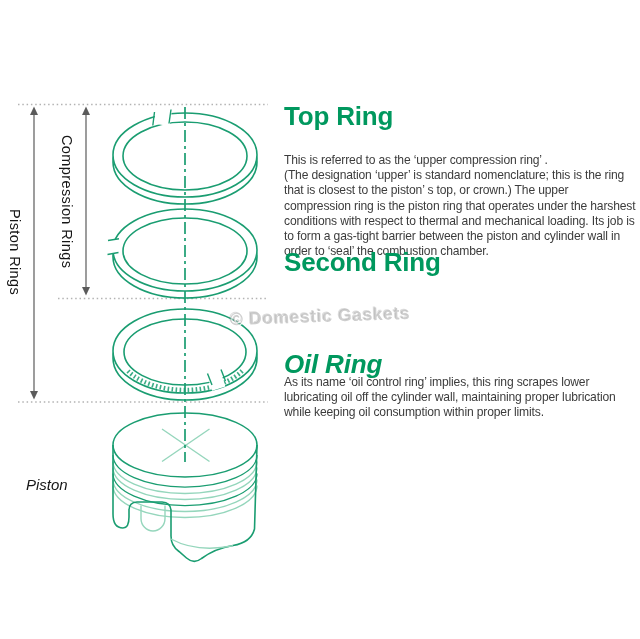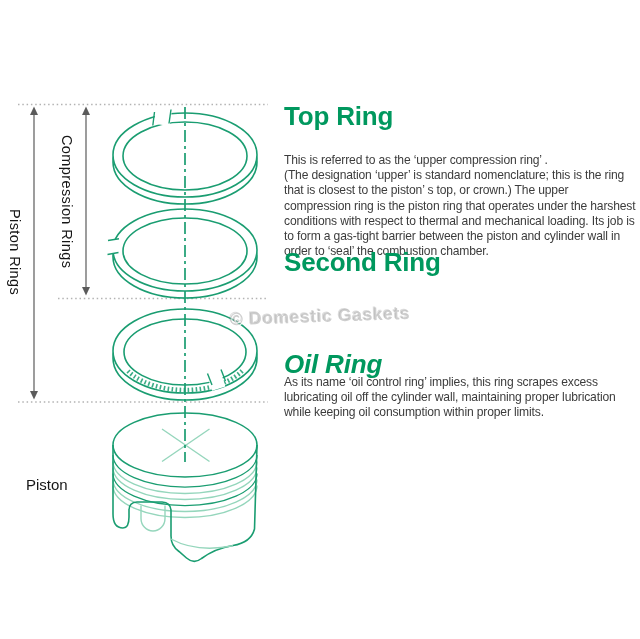--- a/index.html
+++ b/index.html
@@ -126,25 +126,25 @@
     <path class="cl" d="M185,107 V462"></path>
   </svg>
 
   <div class="vlabel" style="left:4px;top:107px;height:291px;">
     <span>Piston Rings</span>
   </div>
   <div class="vlabel" style="left:56px;top:107px;height:190px;">
     <span>Compression Rings</span>
   </div>
 
-  <div class="plabel" style="left:26px;top:476px;">Piston</div>
+  <div class="plabel" style="left:26px;top:476px;font-style:italic;">Piston</div>
 
   <div class="heading" style="top:101px;">Top Ring</div>
   <div class="bodytext" style="top:140px;margin-top:13px;">This is referred to as the ‘upper compression ring’ .
 (The designation ‘upper’ is standard nomenclature; this is the ring that is closest to the piston’ s top, or crown.) The upper compression ring is the piston ring that operates under the harshest conditions with respect to thermal and mechanical loading. Its job is to form a gas-tight barrier between the piston and cylinder wall in order to ‘seal’ the combustion chamber.</div>
 
   <div class="heading" style="top:247px;">Second Ring</div>
 
   <div class="heading" style="top:349px;font-style:italic;">Oil Ring</div>
-  <div class="bodytext" style="top:375px;">As its name ‘oil control ring’ implies, this ring scrapes excess lubricating oil off the cylinder wall, maintaining proper lubrication while keeping oil consumption within proper limits.</div>
+  <div class="bodytext" style="top:375px;">As its name ‘oil control ring’ implies, this ring scrapes lower lubricating oil off the cylinder wall, maintaining proper lubrication while keeping oil consumption within proper limits.</div>
 
   <div class="watermark">© Domestic Gaskets</div>
 </div>
 
 </body></html>

